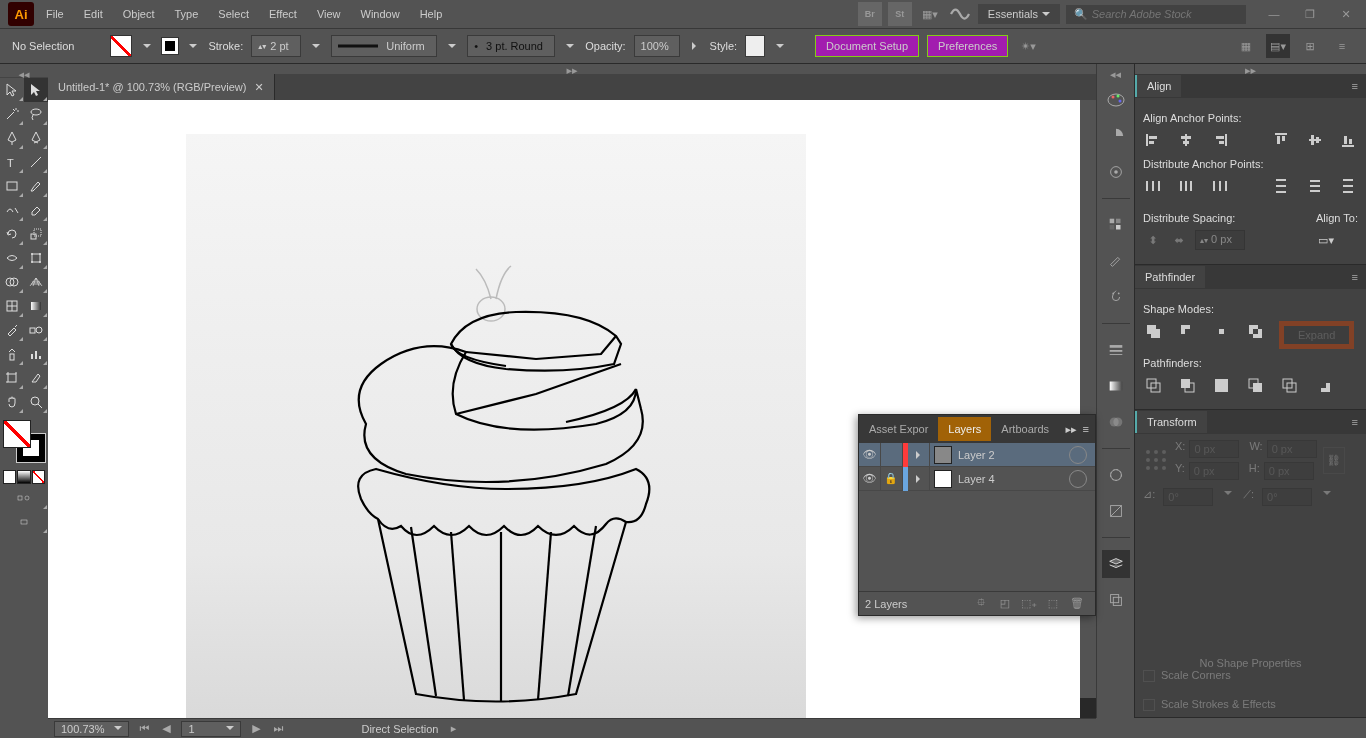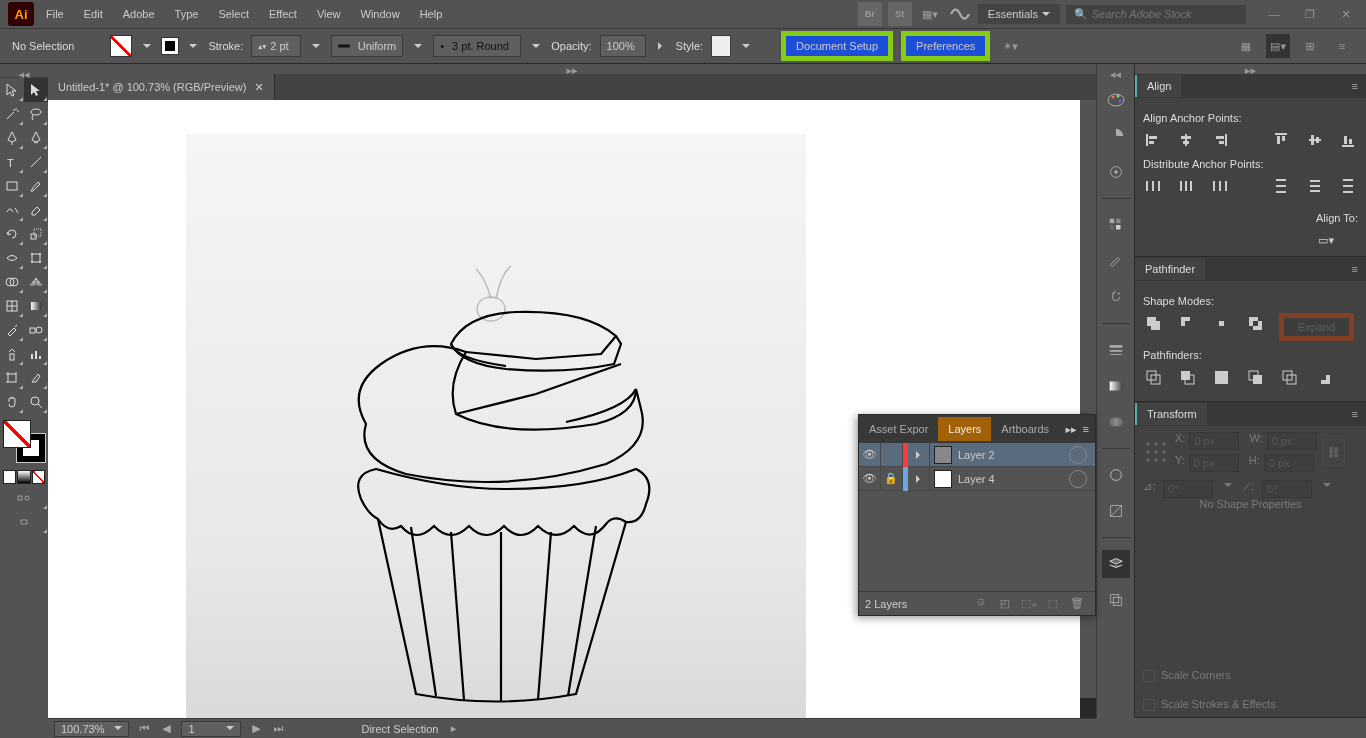--- a/index.html
+++ b/index.html
@@ -13,21 +13,21 @@
 .search-stock{background:#424242;padding:3px 8px;width:180px;display:flex;align-items:center;gap:4px}
 .search-stock input{background:none;border:none;outline:none;color:#999;width:150px;font-style:italic}
 .win-btns{display:flex;gap:12px;margin-left:10px}
 .controlbar{height:36px;background:#535353;border-top:1px solid #383838;border-bottom:1px solid #2a2a2a;display:flex;align-items:center;padding:0 12px;gap:8px}
 .ctrl-label{color:#ddd}
 .ctrl-box{background:#5f5f5f;border:1px solid #3a3a3a;padding:2px 6px;display:flex;align-items:center;gap:4px;height:22px}
 .ctrl-drop{width:14px;display:flex;justify-content:center;cursor:pointer}
 .swatch-none{width:22px;height:22px;background:#fff;position:relative;border:1px solid #333}
 .swatch-none::after{content:"";position:absolute;inset:0;background:linear-gradient(to top right,transparent 45%,red 45%,red 55%,transparent 55%)}
 .swatch-black{width:16px;height:16px;background:#000;border:3px solid #fff;outline:1px solid #333}
-.btn{background:#1d4ed8;border:5px solid #84cc16;padding:4px 10px;cursor:pointer}
+.btn{background:#a21caf;border:1px solid #84cc16;padding:4px 10px;cursor:pointer}
 .main{display:flex;height:calc(100% - 84px)}
 .toolbar{width:48px;background:#535353;display:flex;flex-direction:column;padding-top:4px}
 .tool-collapse{height:10px;text-align:center;color:#999;cursor:pointer;border-bottom:1px solid #444}
 .tool-row{display:flex;height:24px}
 .tool{width:24px;height:24px;display:flex;align-items:center;justify-content:center;cursor:pointer;position:relative}
 .tool.active{background:#333}
 .tool-corner::after{content:"";position:absolute;right:1px;bottom:1px;border:2px solid transparent;border-right-color:#aaa;border-bottom-color:#aaa}
 .tool svg{width:16px;height:16px}
 .fill-stroke{width:42px;height:42px;position:relative;margin:6px 3px}
 .fs-fill{position:absolute;top:0;left:0;width:28px;height:28px;background:#fff;border:1px solid #222}
@@ -84,21 +84,21 @@
 .tri-r{border:4px solid transparent;border-left-color:#ccc;margin-left:3px}
 .disabled{opacity:.4}
 </style>
 </head>
 <body>
 
 <div class="menubar">
   <div class="ai-logo">Ai</div>
   <div class="menu-item">File</div>
   <div class="menu-item">Edit</div>
-  <div class="menu-item">Adobe</div>
+  <div class="menu-item">Object</div>
   <div class="menu-item">Type</div>
   <div class="menu-item">Select</div>
   <div class="menu-item">Effect</div>
   <div class="menu-item">View</div>
   <div class="menu-item">Window</div>
   <div class="menu-item">Help</div>
   <div class="menu-right">
     <div class="icon-btn" style="background:#666;font-size:9px;font-weight:bold">Br</div>
     <div class="icon-btn" style="background:#666;font-size:9px;font-weight:bold">St</div>
     <div class="icon-btn">▦▾</div>
@@ -135,21 +135,21 @@
       <div class="tri"></div>
     </div>
   <span class="ctrl-label">Stroke:</span>
   <div class="ctrl-box" style="width:50px">
       <span style="font-size:8px">▴▾</span>
       <span>2 pt</span>
     </div>
   <div class="ctrl-drop">
       <div class="tri"></div>
     </div>
-  <div class="ctrl-box" style="width:72px">
+  <div class="ctrl-box" style="width:106px">
       <svg width="40" height="6">
         <line x1="0" y1="3" x2="40" y2="3" stroke="#111" stroke-width="3"></line>
       </svg>
       <span style="margin-left:4px">Uniform</span>
     </div>
   <div class="ctrl-drop">
       <div class="tri"></div>
     </div>
   <div class="ctrl-box" style="width:88px">
       <span style="color:#111">•</span>
@@ -678,20 +678,28 @@
             </div>
           <div class="align-icon">
               <svg width="16" height="18">
                 <rect x="3" y="2" width="10" height="2" fill="#ccc"></rect>
                 <rect x="3" y="8" width="10" height="2" fill="#ccc"></rect>
                 <rect x="3" y="14" width="10" height="2" fill="#ccc"></rect>
               </svg>
             </div>
         </div>
         <div style="display:flex;gap:20px;align-items:flex-start">
+          <div>
+            <div class="sec-label">Distribute Spacing:</div>
+            <div class="icon-row" style="gap:6px">
+              <div class="align-icon disabled">⬍</div>
+              <div class="align-icon disabled">⬌</div>
+              <div class="input-sm input-dis"><span style="font-size:8px">▴▾</span> <span>0 px</span></div>
+            </div>
+          </div>
           <div style="margin-left:auto">
             <div class="sec-label">Align To:</div>
             <div class="align-icon">▭▾</div>
           </div>
         </div>
       </div>
     </div>
 
     <div class="panel-group">
       <div class="pg-tabs">
@@ -805,21 +813,21 @@
             <div class="input-sm">0°</div>
             <div class="ctrl-drop">
               <div class="tri"></div>
             </div>
           <span>⟋:</span>
             <div class="input-sm">0°</div>
             <div class="ctrl-drop">
               <div class="tri"></div>
             </div>
         </div>
-        <div style="flex:1;display:flex;align-items:flex-start;justify-content:center">
+        <div style="flex:1;display:flex;align-items:flex-end;justify-content:center">
             <span>No Shape Properties</span>
           </div>
         <div><span class="chk"></span><span>Scale Corners</span></div>
         <div style="margin-top:16px"><span class="chk"></span><span>Scale Strokes &amp; Effects</span></div>
       </div>
     </div>
   </div>
 </div>
 
 <div class="statusbar">

